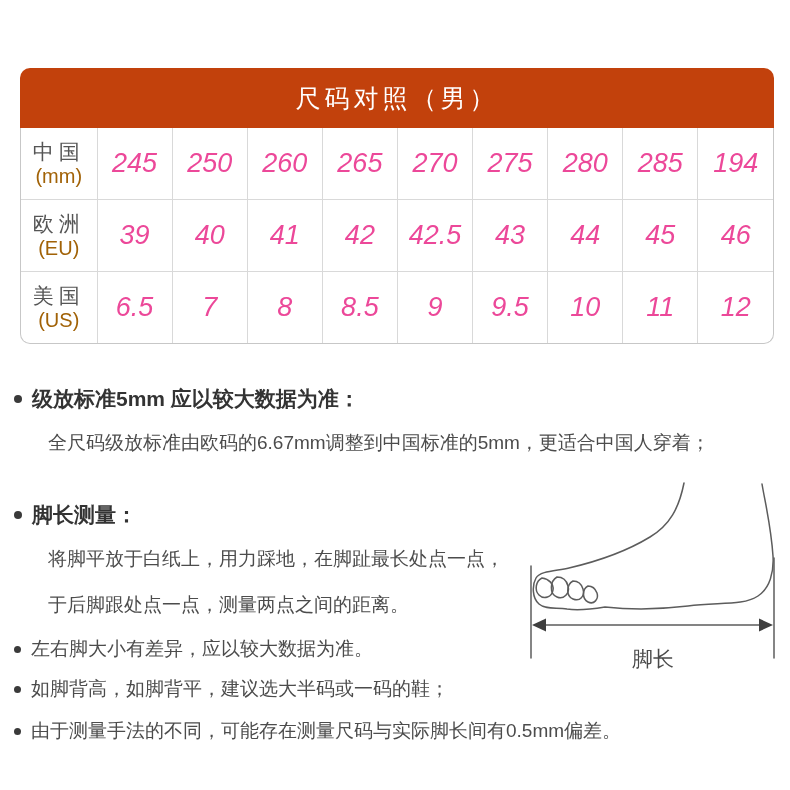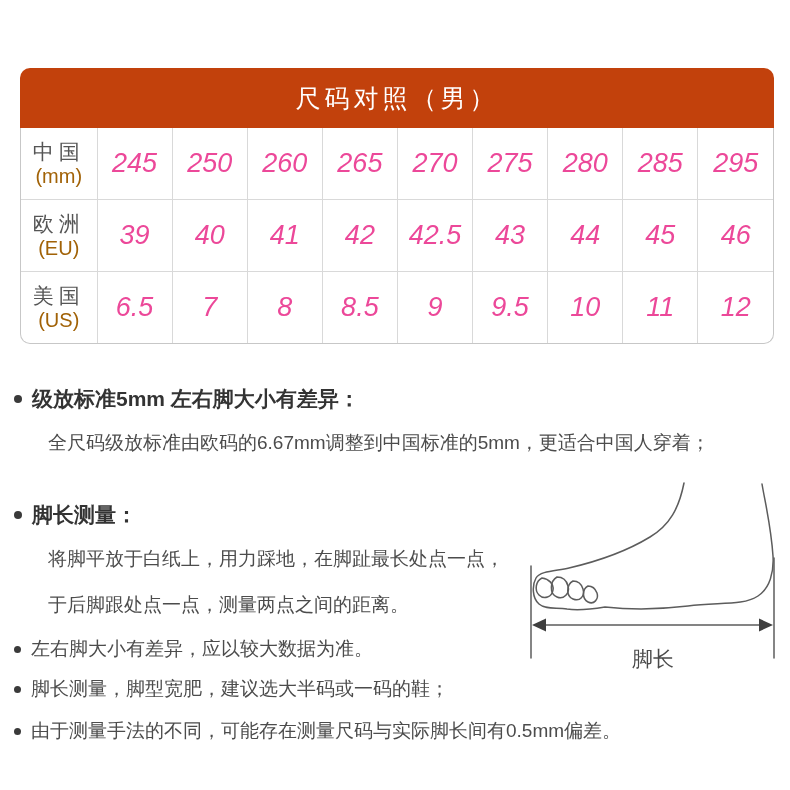--- a/index.html
+++ b/index.html
@@ -81,21 +81,21 @@
             <div class="unit">(mm)</div>
           </th>
           <td>245</td>
           <td>250</td>
           <td>260</td>
           <td>265</td>
           <td>270</td>
           <td>275</td>
           <td>280</td>
           <td>285</td>
-          <td>295</td>
+          <td>194</td>
         </tr>
         <tr>
           <th>
             <div class="cjk">欧洲</div>
             <div class="unit">(EU)</div>
           </th>
           <td>39</td>
           <td>40</td>
           <td>41</td>
           <td>42</td>
@@ -123,21 +123,21 @@
       </tbody>
     </table>
   </div>
 </section>
 
 <section class="notes">
 
   <div class="note grading">
     <div class="note-heading">
       <span class="dot"></span>
-      <span>级放标准5mm 左右脚大小有差异：</span>
+      <span>级放标准5mm 应以较大数据为准：</span>
     </div>
     <div class="note-body">
       <p>全尺码级放标准由欧码的6.67mm调整到中国标准的5mm，更适合中国人穿着；</p>
     </div>
   </div>
 
   <div class="note measure">
     <div class="note-heading">
       <span class="dot"></span>
       <span>脚长测量：</span>
@@ -151,21 +151,21 @@
   <div class="tip tip-1">
     <span class="dot small"></span>
     <div class="tip-text">
       <p>左右脚大小有差异，应以较大数据为准。</p>
     </div>
   </div>
 
   <div class="tip tip-2">
     <span class="dot small"></span>
     <div class="tip-text">
-      <p>脚长测量，脚型宽肥，建议选大半码或一码的鞋；</p>
+      <p>如脚背高，如脚背平，建议选大半码或一码的鞋；</p>
     </div>
   </div>
 
   <div class="tip tip-3">
     <span class="dot small"></span>
     <div class="tip-text">
       <p>由于测量手法的不同，可能存在测量尺码与实际脚长间有0.5mm偏差。</p>
     </div>
   </div>
 

